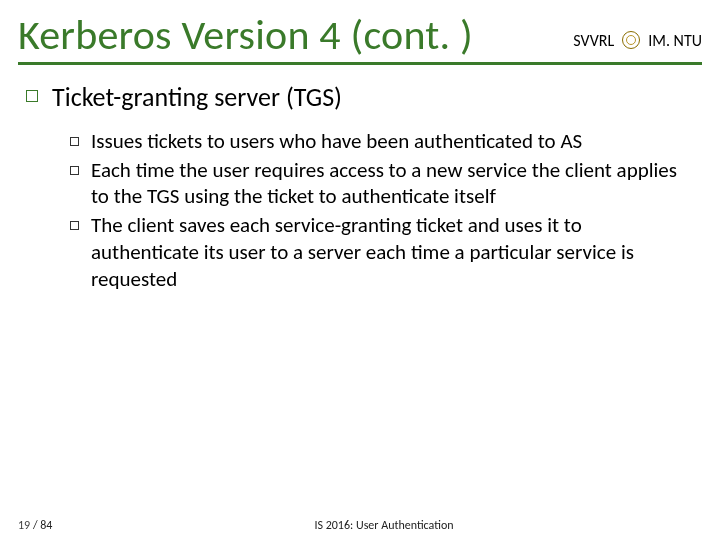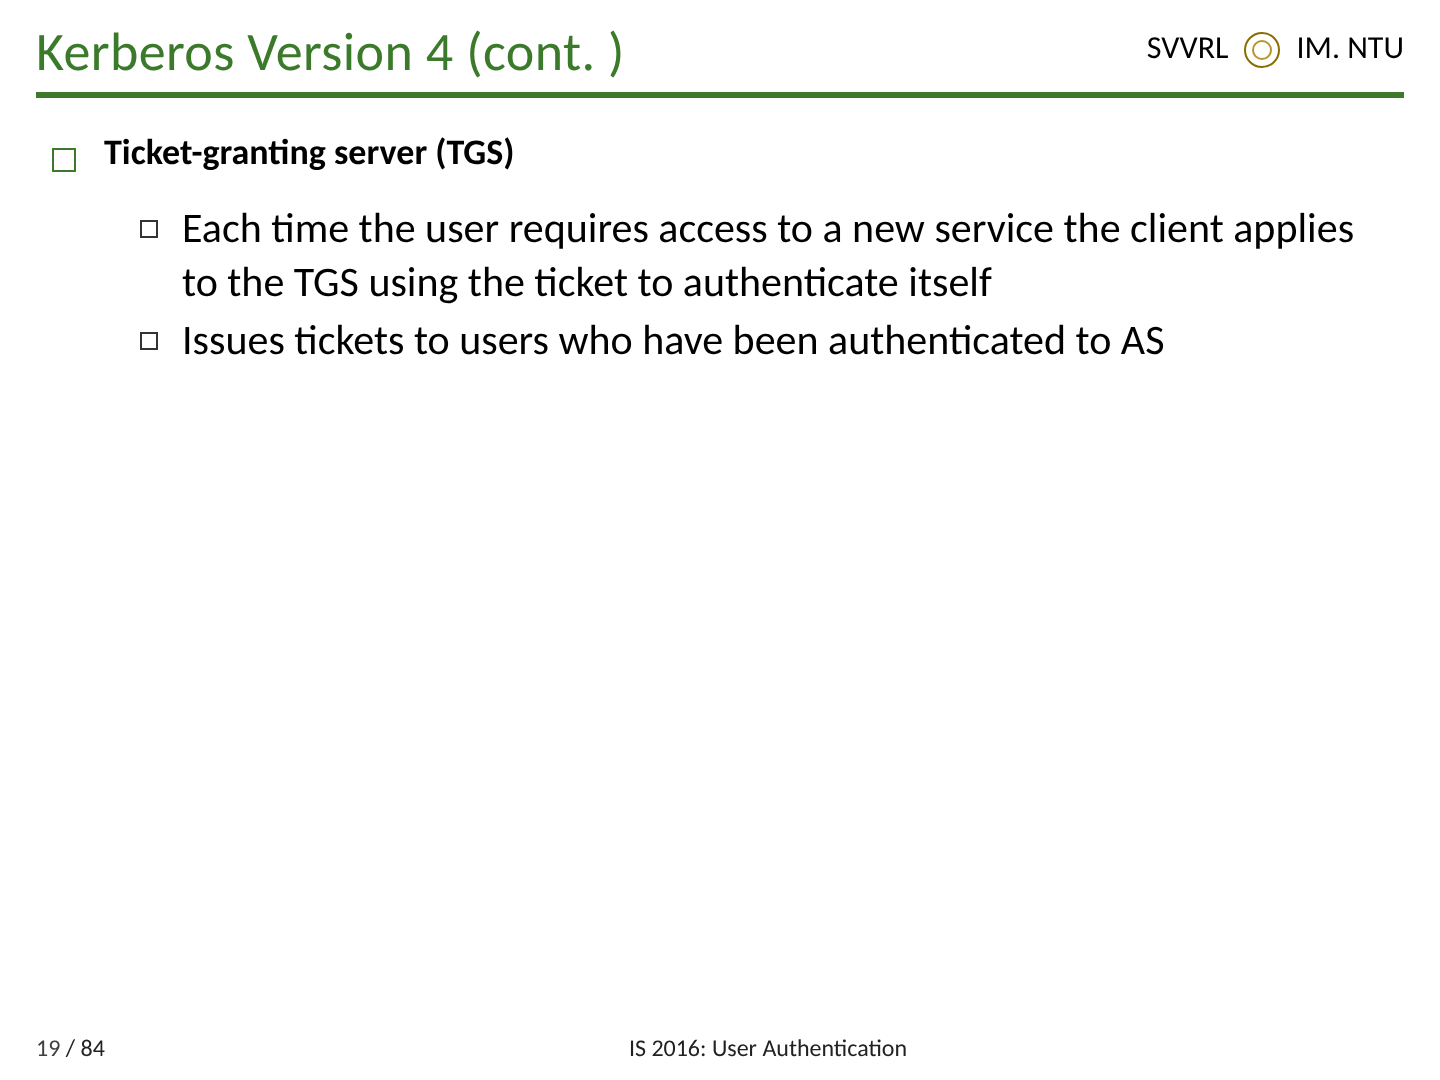--- a/index.html
+++ b/index.html
@@ -11,29 +11,29 @@
     padding: 12px 18px 0 18px;
   }
   .header-row {
     display: flex;
     align-items: flex-end;
     justify-content: space-between;
     margin-bottom: 2px;
   }
   .title {
     color: #3a7a2a;
-    font-size: 27px;
+    font-size: 42px;
     font-weight: 400;
     letter-spacing: 0.2px;
     line-height: 1.1;
     flex: 1;
   }
   .brand {
     display: flex;
-    align-items: flex-end;
+    align-items: flex-start;
     gap: 8px;
     font-size: 16px;
     color: #000;
     font-weight: 400;
     padding-bottom: 8px;
     margin-left: 42px;
   }
   .brand-left { }
   .brand-right { }
   .logo {
@@ -65,23 +65,22 @@
     gap: 14px;
     margin: 4px 0 14px 6px;
   }
   .lvl1 .bullet {
     width: 12px; height: 12px;
     border: 1.6px solid #3a7a2a;
     margin-top: 9px;
     flex: 0 0 auto;
   }
   .lvl1 .text {
-    font-size: 18px;
+    font-size: 26px;
     line-height: 1.25;
-    font-weight: bold;
   }
   .lvl2-list {
     margin-left: 50px;
   }
   .lvl2 {
     display: flex;
     align-items: flex-start;
     gap: 12px;
     margin: 2px 0 2px 0;
   }
@@ -127,25 +126,29 @@
 
   <div class="body">
     <div class="lvl1">
       <span class="bullet"></span>
       <span class="text">Ticket-granting server (TGS)</span>
     </div>
 
     <div class="lvl2-list">
       <div class="lvl2">
         <span class="bullet"></span>
+        <span class="text">Issues tickets to users who have been authenticated to AS</span>
+      </div>
+      <div class="lvl2">
+        <span class="bullet"></span>
         <span class="text">Each time the user requires access to a new service the client applies to the TGS using the ticket to authenticate itself</span>
       </div>
       <div class="lvl2">
         <span class="bullet"></span>
-        <span class="text">Issues tickets to users who have been authenticated to AS</span>
+        <span class="text">The client saves each service-granting ticket and uses it to authenticate its user to a server each time a particular service is requested</span>
       </div>
     </div>
   </div>
 
   <div class="footer">
     <span class="center">IS 2016: User Authentication</span>
     <span>
       <span class="pagecur">19</span><span> / </span><span>84</span>
     </span>
   </div>

